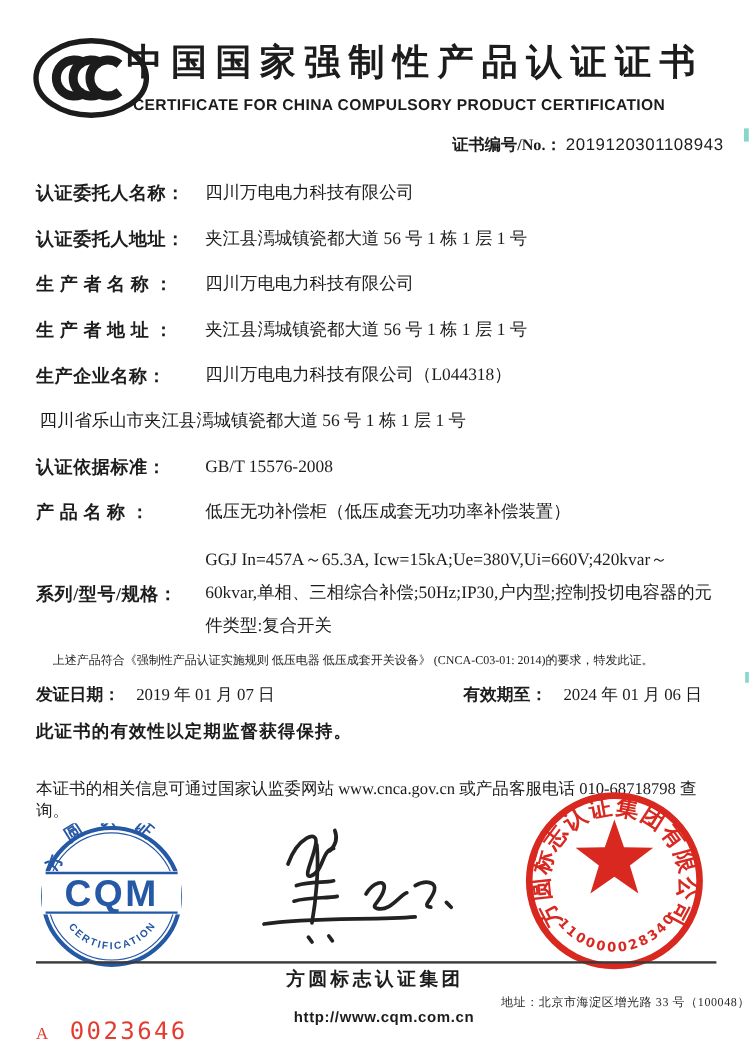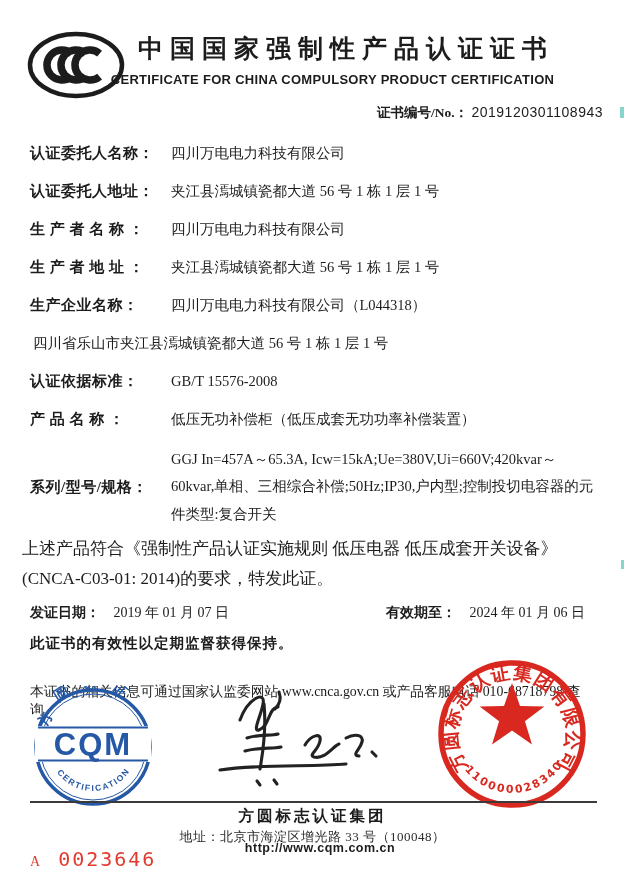--- a/index.html
+++ b/index.html
@@ -6,52 +6,52 @@
   body{
     width:625px;height:881px;background:#ffffff;position:relative;overflow:hidden;
     font-family:"Liberation Serif","DejaVu Serif",serif;color:#1c1c1c;
     -webkit-font-smoothing:antialiased;
   }
   .page{position:absolute;inset:0;}
   
   .ccc-logo{position:absolute;left:24px;top:22px;}
   .title-cn{
     margin-top:32px;padding-left:67px;text-align:center;
-    font-size:25px;font-weight:bold;letter-spacing:7px;white-space:nowrap;
+    font-size:30px;font-weight:bold;letter-spacing:7px;white-space:nowrap;
   }
   .title-en{
     margin-top:7px;padding-left:40px;text-align:center;
     font-family:"Liberation Sans","DejaVu Sans",sans-serif;
     font-size:13px;font-weight:bold;letter-spacing:.3px;white-space:nowrap;
   }
   .cert-no-row{
     margin-top:17px;padding-right:22px;text-align:right;
     font-size:13.5px;font-weight:bold;
   }
   .cert-no-row .num{font-family:"Liberation Sans","DejaVu Sans",sans-serif;font-weight:normal;font-size:14px;letter-spacing:.5px;}
   
   .fields{margin:20px 26px 0 30px;}
   .frow{display:flex;align-items:center;margin-bottom:15.5px;}
   .flabel{flex:0 0 138px;font-size:15px;font-weight:bold;letter-spacing:.5px;white-space:nowrap;}
   .fvalue{font-size:14.5px;line-height:1.55;padding-left:3px;}
   .frow.spec .fvalue{line-height:1.9;}
   .frow.spec{margin-bottom:6px;}
   
-  .statement{margin:4px 26px 0 22px;font-size:17px;line-height:1.75;}
+  .statement{margin:4px 26px 0 44px;font-size:10px;line-height:1.75;}
   .dates{display:flex;justify-content:space-between;margin:10px 40px 0 30px;font-size:14px;align-items:center;}
   .dates .lab{font-weight:bold;margin-right:10px;}
   .maintain{margin:12px 26px 0 30px;font-size:14.5px;font-weight:bold;letter-spacing:1px;}
   .infonote{margin:30px 26px 0 30px;font-size:13.8px;}
   
   .cqm-logo{position:absolute;left:32px;top:686px;}
   .signature{position:absolute;left:212px;top:682px;}
   .seal{position:absolute;left:433px;top:655px;}
   .footer-rule{position:absolute;left:30px;right:28px;top:801px;border-top:2.5px solid #3a3a3a;}
   .footer-org{position:absolute;left:0;right:0;top:806px;text-align:center;font-size:15.5px;font-weight:bold;letter-spacing:3px;}
-  .footer-addr{position:absolute;left:0;right:0;top:828px;text-align:center;font-size:13px;color:#2a2a2a;letter-spacing:.5px;}
+  .footer-addr{position:absolute;left:0;right:0;top:828px;text-align:right;font-size:10px;color:#2a2a2a;letter-spacing:.5px;}
   .footer-web{position:absolute;left:15px;right:0;top:841px;text-align:center;
     font-family:"Liberation Sans","DejaVu Sans",sans-serif;font-size:12.5px;font-weight:bold;letter-spacing:.5px;}
   .serial{position:absolute;left:30px;top:847px;color:#e23b30;display:flex;align-items:baseline;}
   .serial .pfx{font-size:14px;margin-right:18px;}
   .serial .no{font-family:"DejaVu Sans Mono",monospace;font-size:20px;letter-spacing:2px;}
   .artifact{position:absolute;background:#86d6cc;}
   .a1{left:620px;top:107px;width:4px;height:11px;}
   .a2{left:621px;top:560px;width:3px;height:9px;}
 </style>
 </head>

